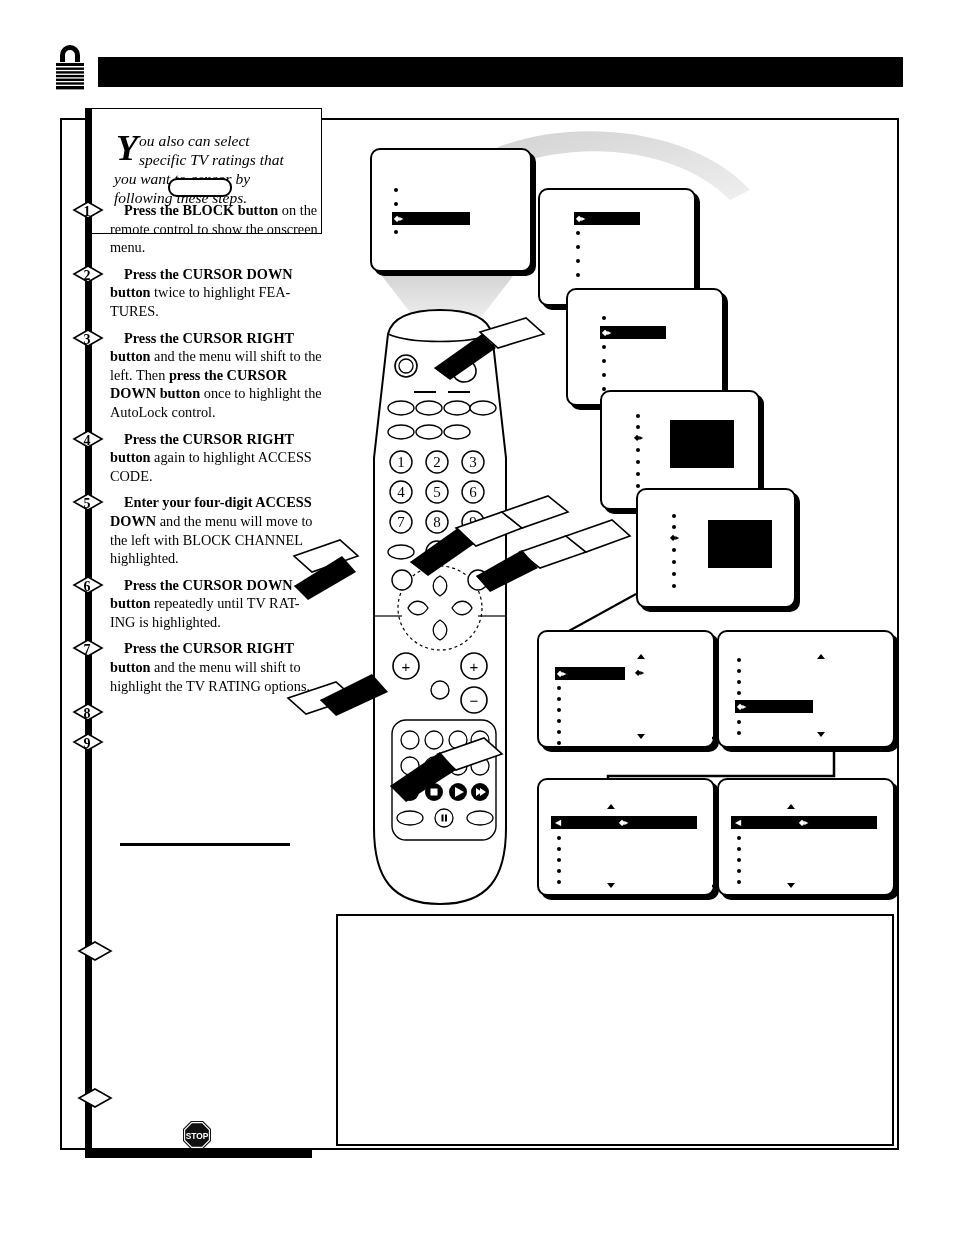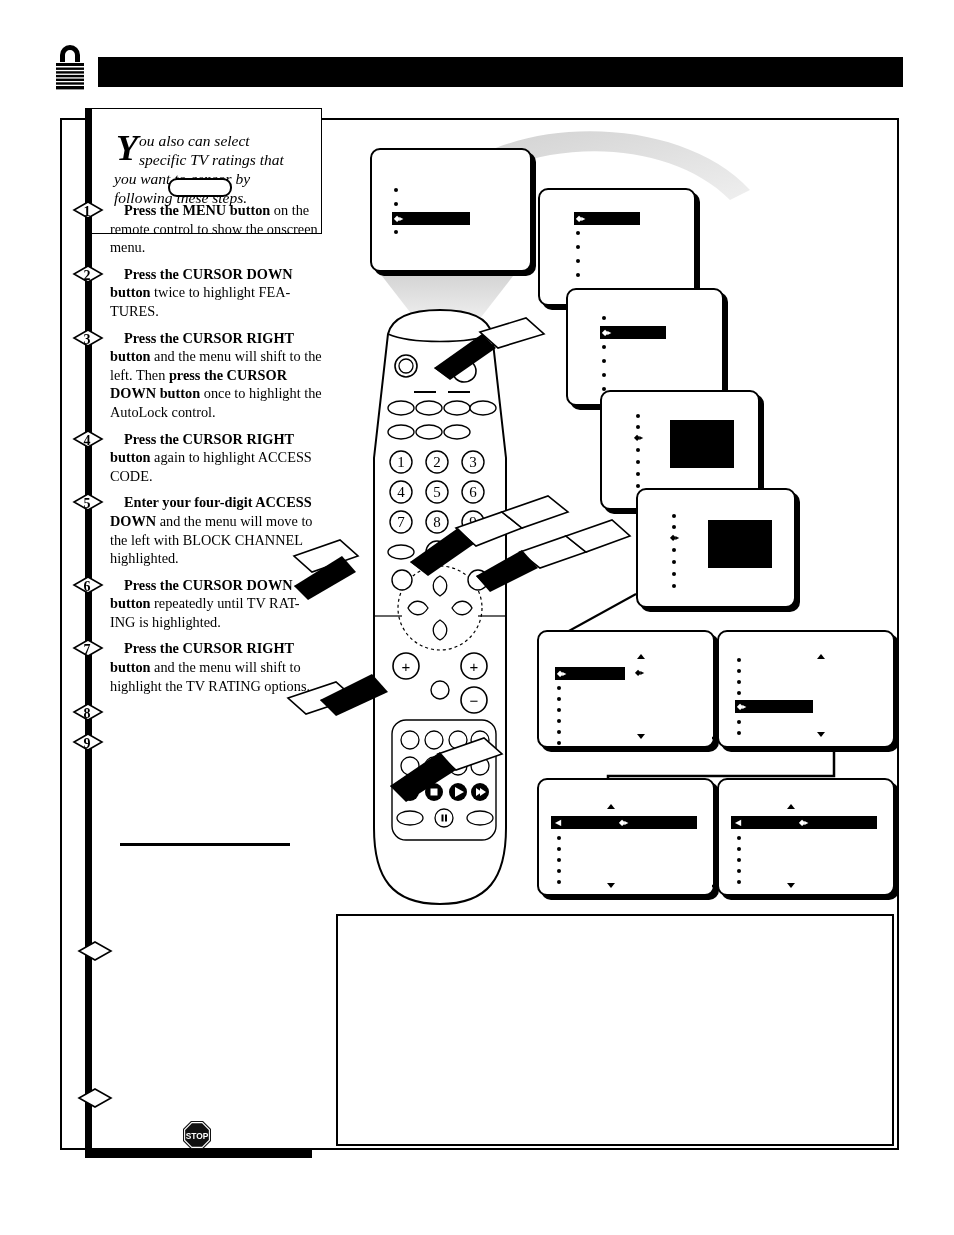--- a/index.html
+++ b/index.html
@@ -301,21 +301,21 @@
 
     <div id="steps">
 
       <div class="step">
         <div class="step-diamond">
           <svg width="30" height="18" viewBox="0 0 30 18">
             <polygon points="15,1 29,9 15,17 1,9" fill="#fff" stroke="#000" stroke-width="1.6"></polygon>
             <text x="14" y="14.5" font-family="Liberation Serif, serif" font-size="14" font-weight="bold" text-anchor="middle" fill="#000">1</text>
           </svg>
         </div>
-        <p class="step-text"><b>Press the MENU button</b> on the remote control to show the onscreen menu.</p>
+        <p class="step-text"><b>Press the BLOCK button</b> on the remote control to show the onscreen menu.</p>
       </div>
 
       <div class="step">
         <div class="step-diamond">
           <svg width="30" height="18" viewBox="0 0 30 18">
             <polygon points="15,1 29,9 15,17 1,9" fill="#fff" stroke="#000" stroke-width="1.6"></polygon>
             <text x="14" y="14.5" font-family="Liberation Serif, serif" font-size="14" font-weight="bold" text-anchor="middle" fill="#000">2</text>
           </svg>
         </div>
         <p class="step-text"><b>Press the CURSOR DOWN button</b> twice to highlight FEA-TURES.</p>

